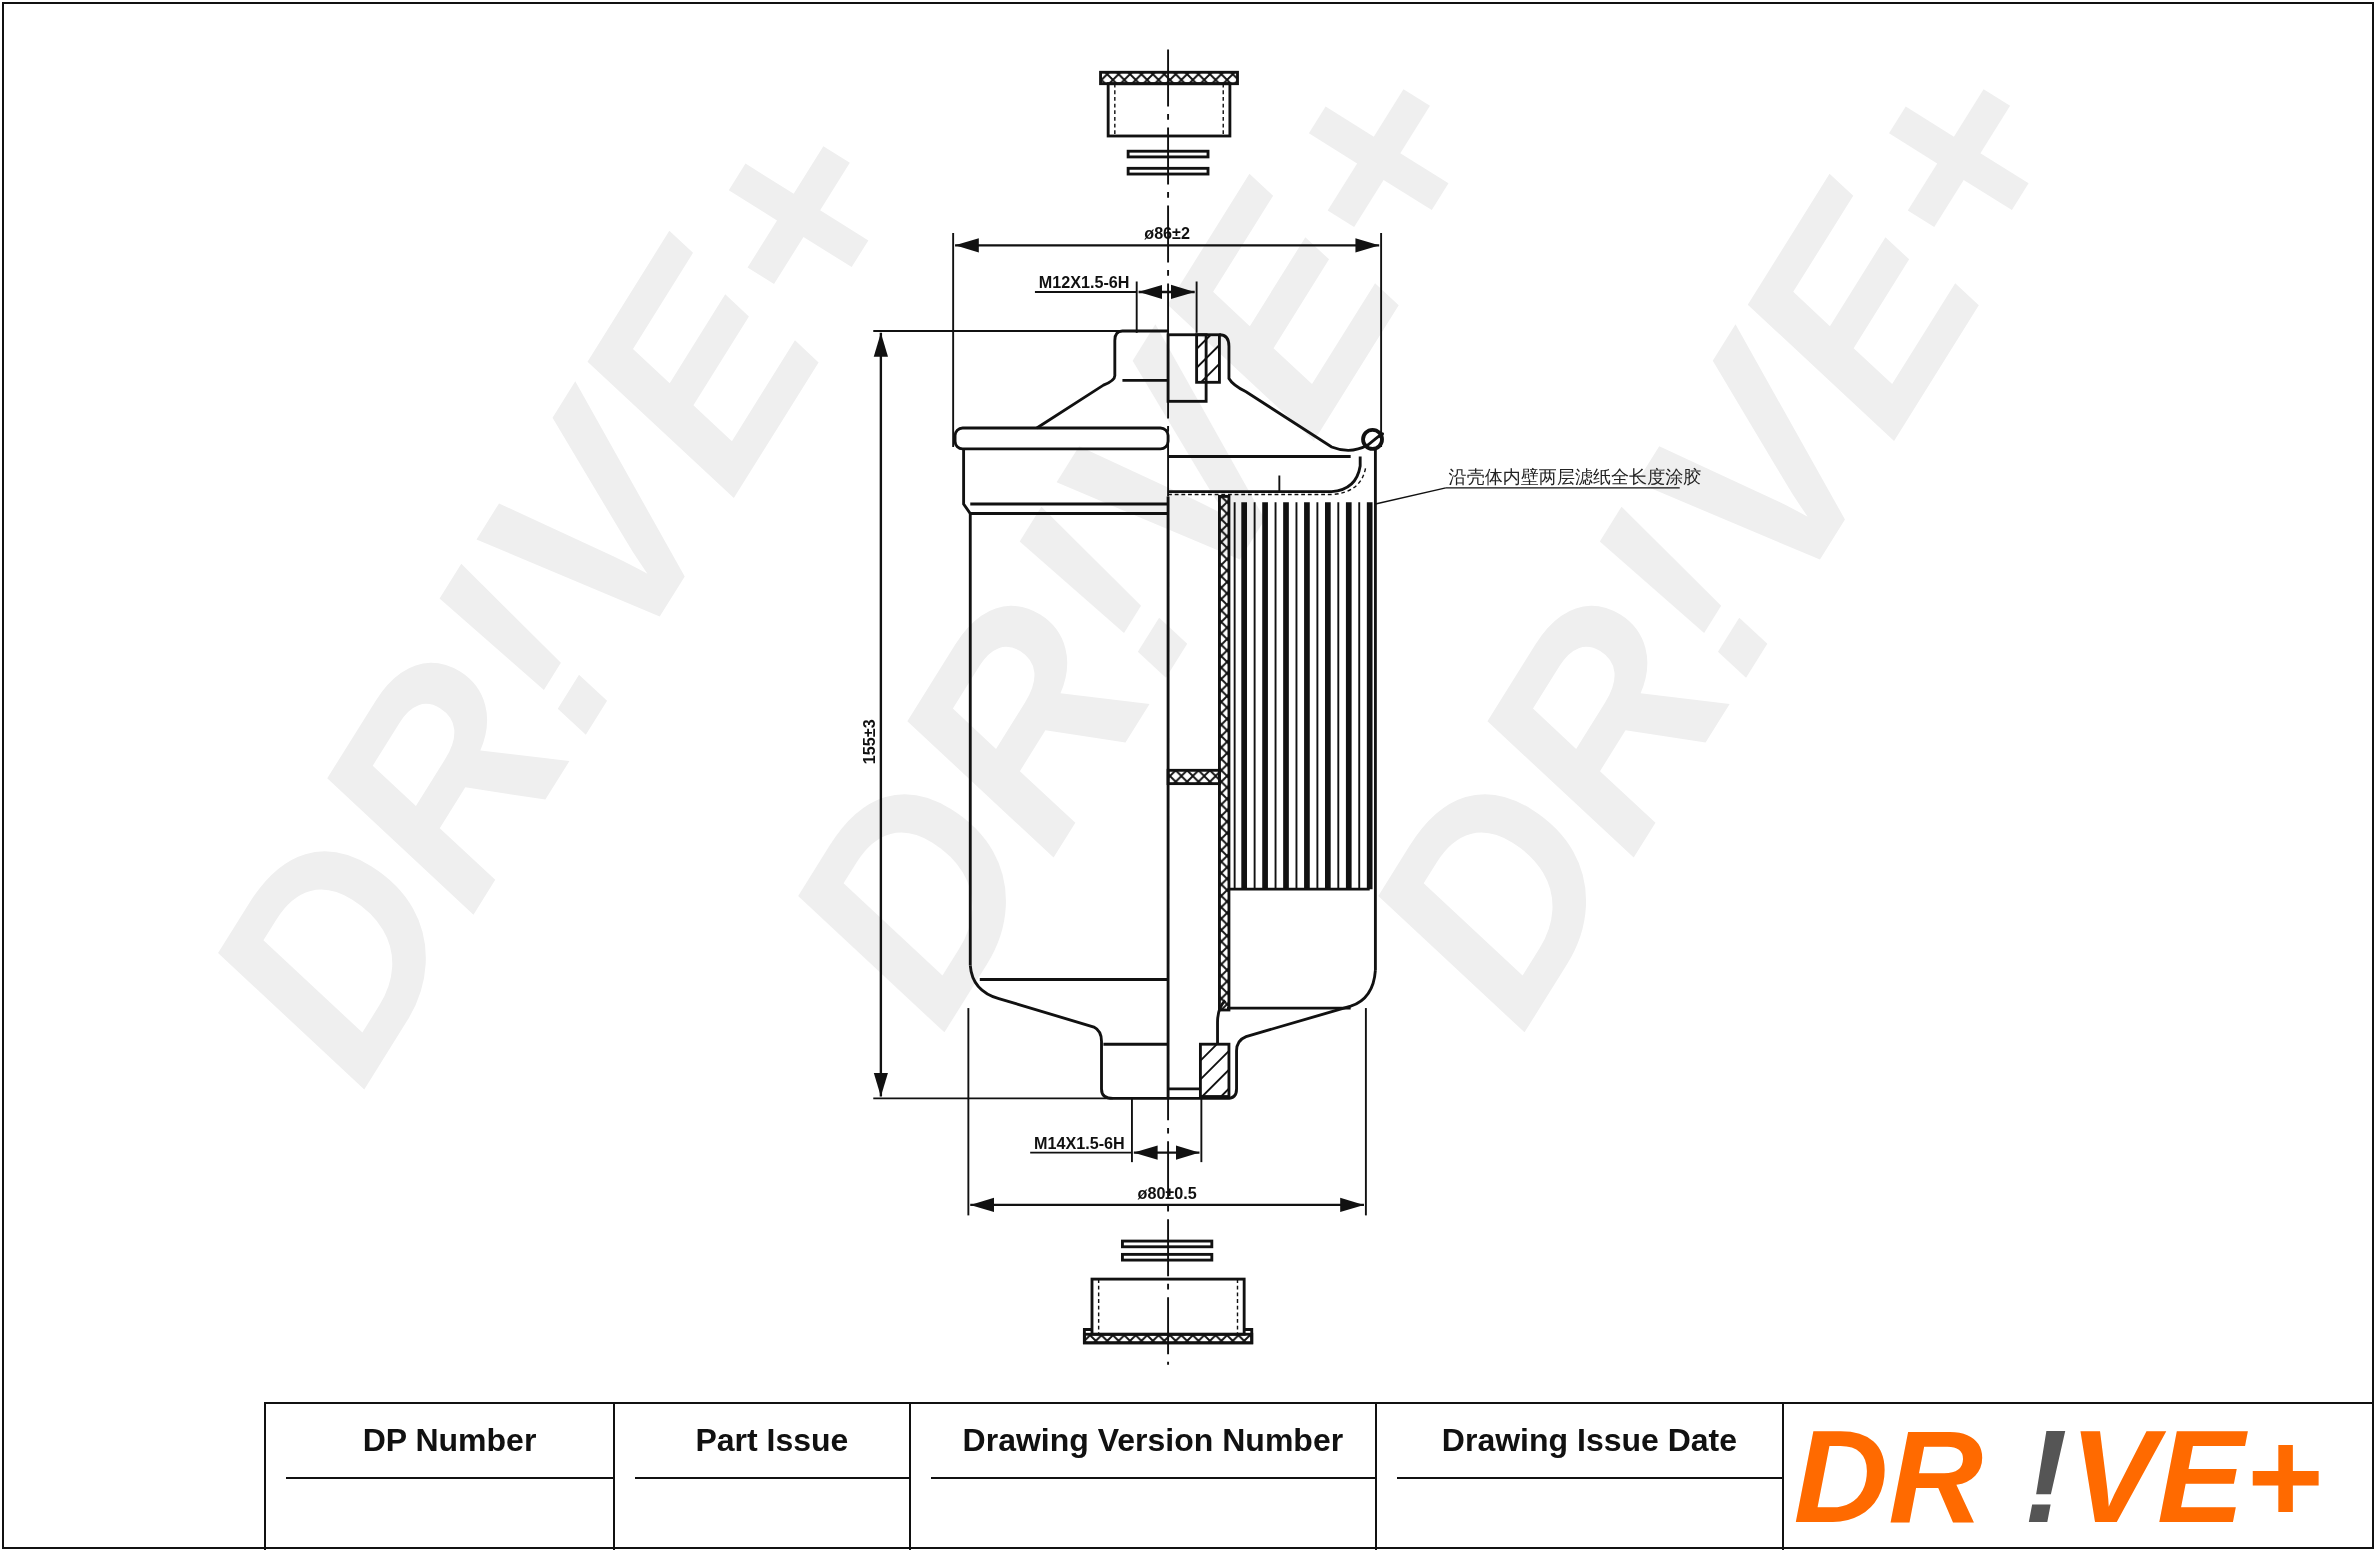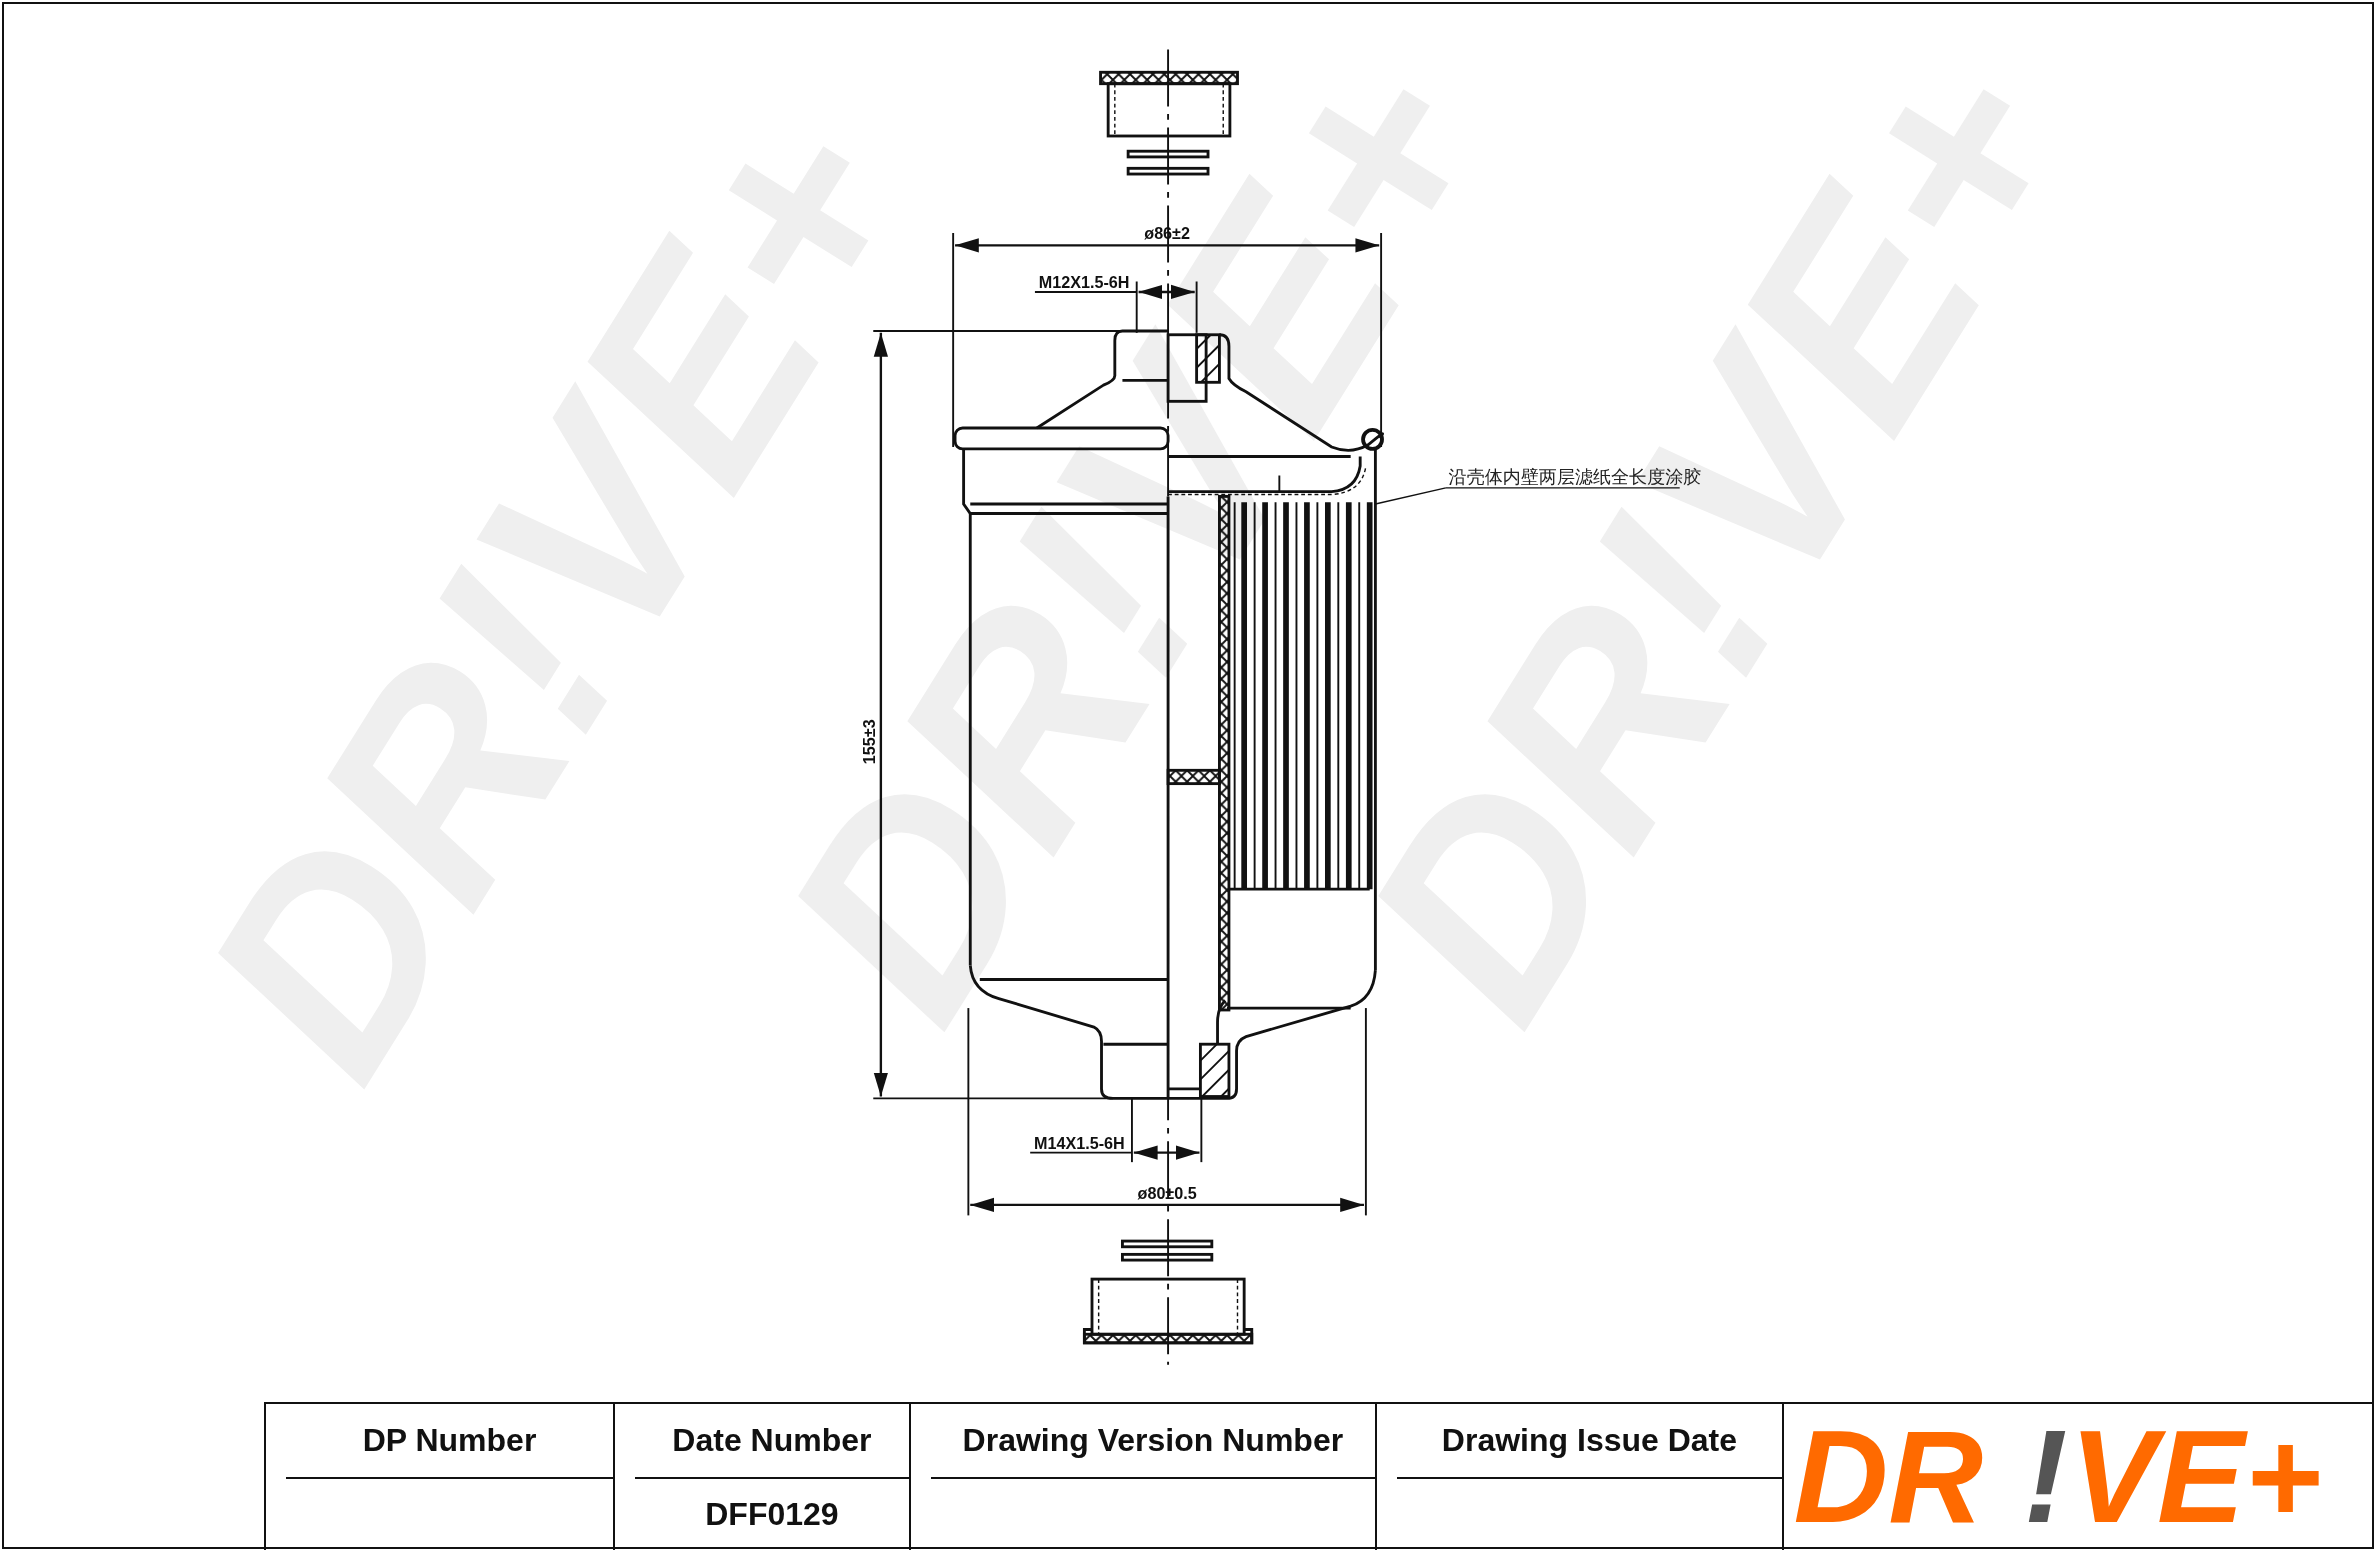--- a/index.html
+++ b/index.html
@@ -150,22 +150,21 @@
   <text class="dimtext" x="1087" y="1208">M14X1.5-6H</text>
   <text class="dimtext" x="1227" y="1261" text-anchor="middle">ø80±0.5</text>
   <text class="note" x="1523" y="508">沿壳体内壁两层滤纸全长度涂胶</text>
 </svg>
 
 <div class="title-block">
   <div class="tb-col" style="width:360px">
     <div class="tb-cell tb-head">DP Number</div>
   </div>
   <div class="tb-col" style="width:305px">
-    <div class="tb-cell tb-head">Date Number</div>
-    <div class="tb-cell">DFF0129</div>
+    <div class="tb-cell tb-head">Part Issue</div>
   </div>
   <div class="tb-col" style="width:481px">
     <div class="tb-cell tb-head">Drawing Version Number</div>
   </div>
   <div class="tb-col" style="width:420px">
     <div class="tb-cell tb-head">Drawing Issue Date</div>
   </div>
   <div class="tb-logo">
     <svg width="590" height="124" viewBox="0 0 620 130">
       <text x="10" y="112" font-family="Liberation Sans, sans-serif" font-weight="bold" font-style="italic" font-size="138" fill="#ff6a00">DR</text>

